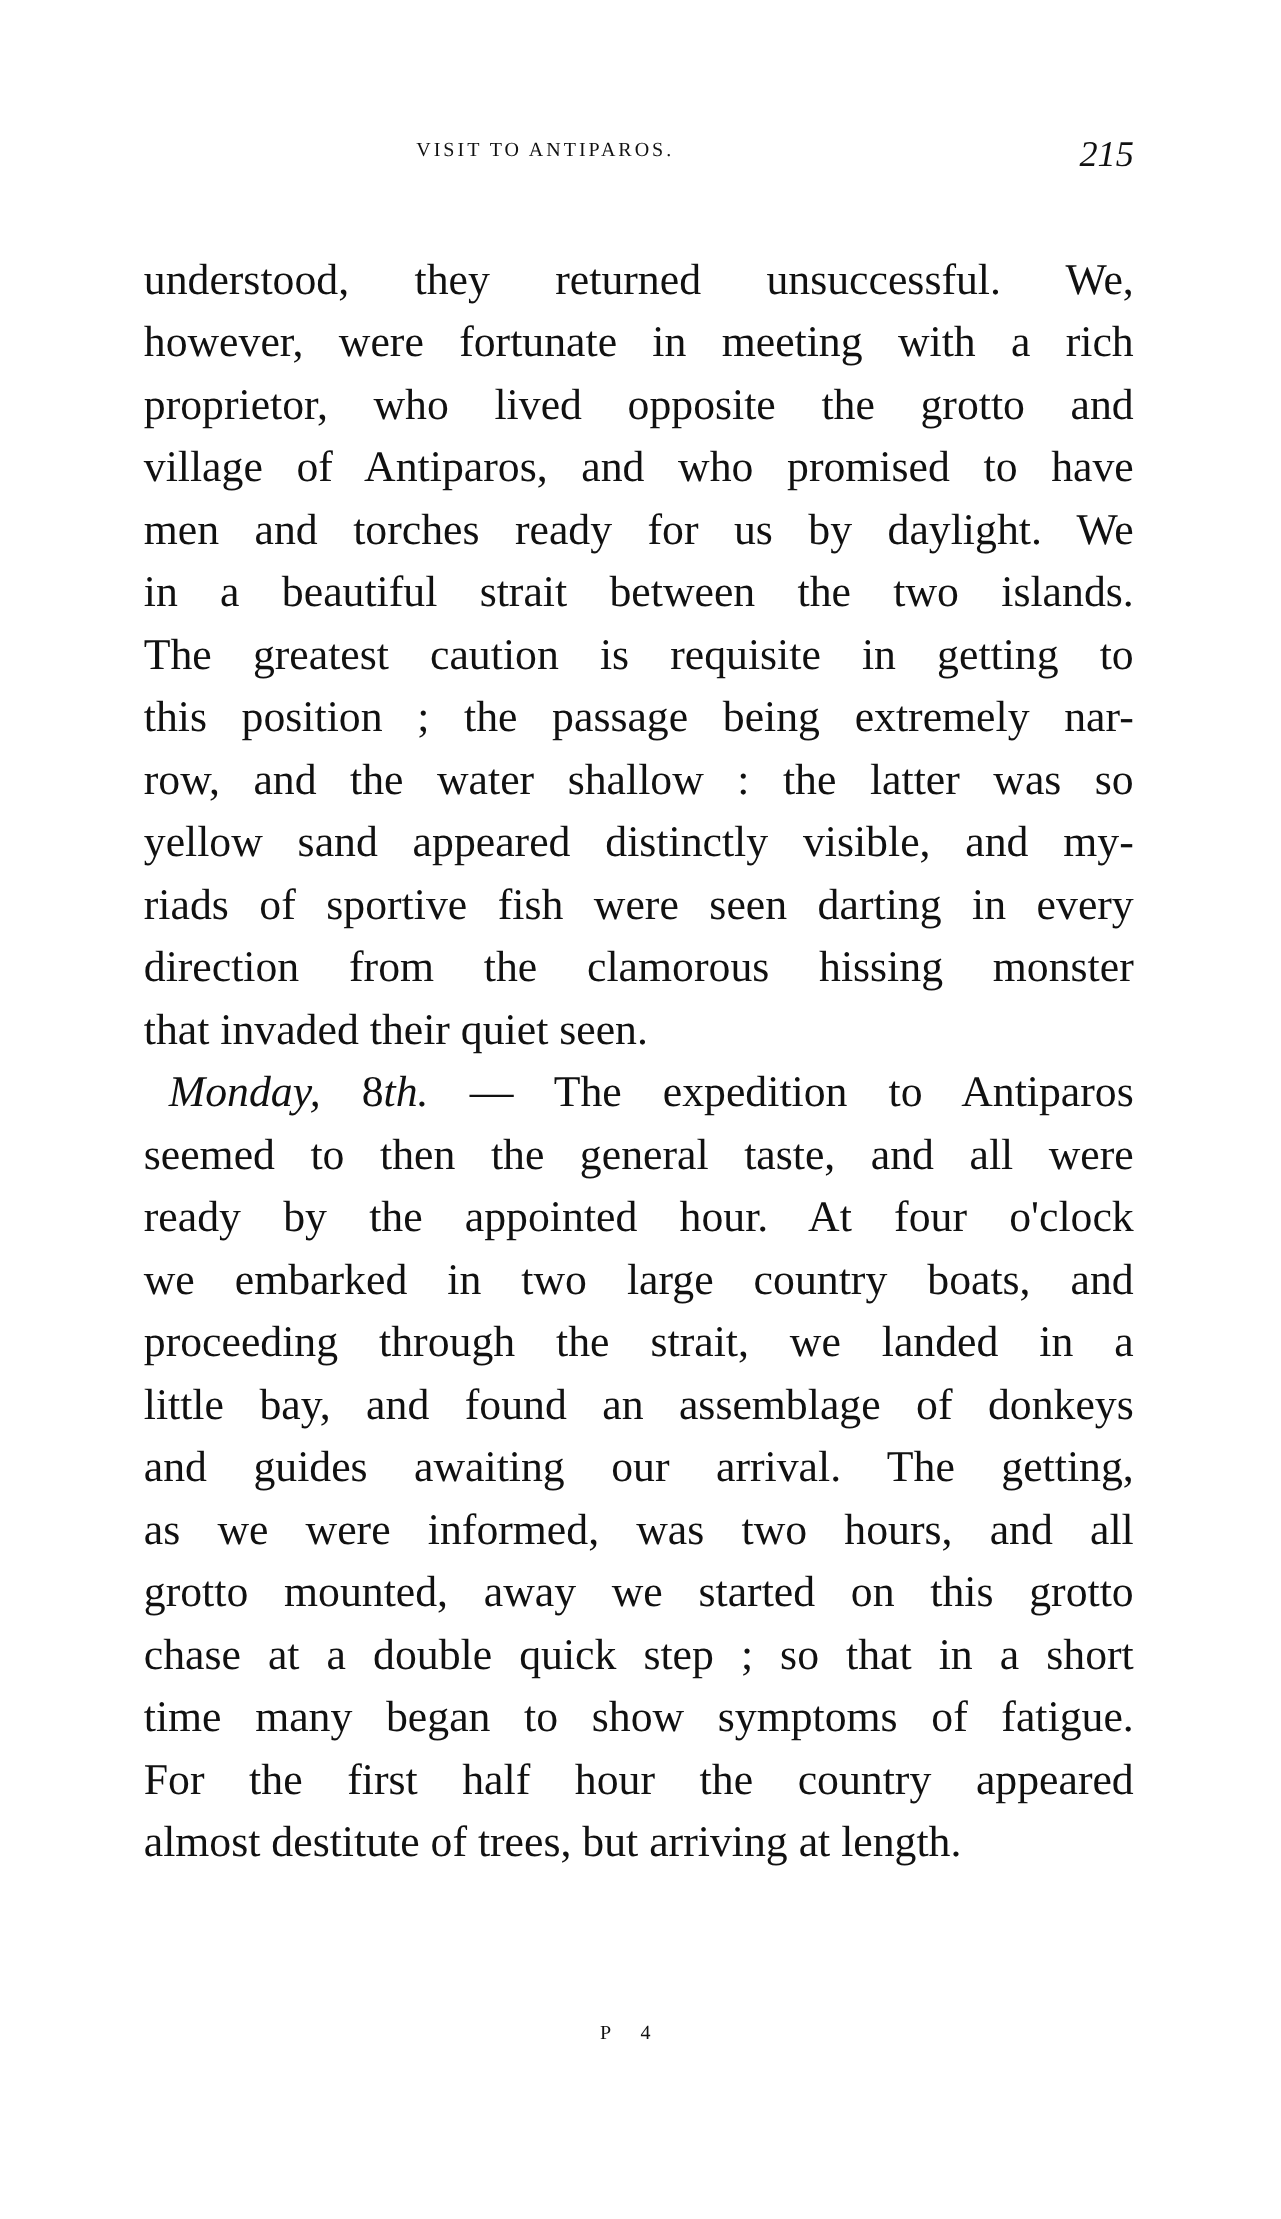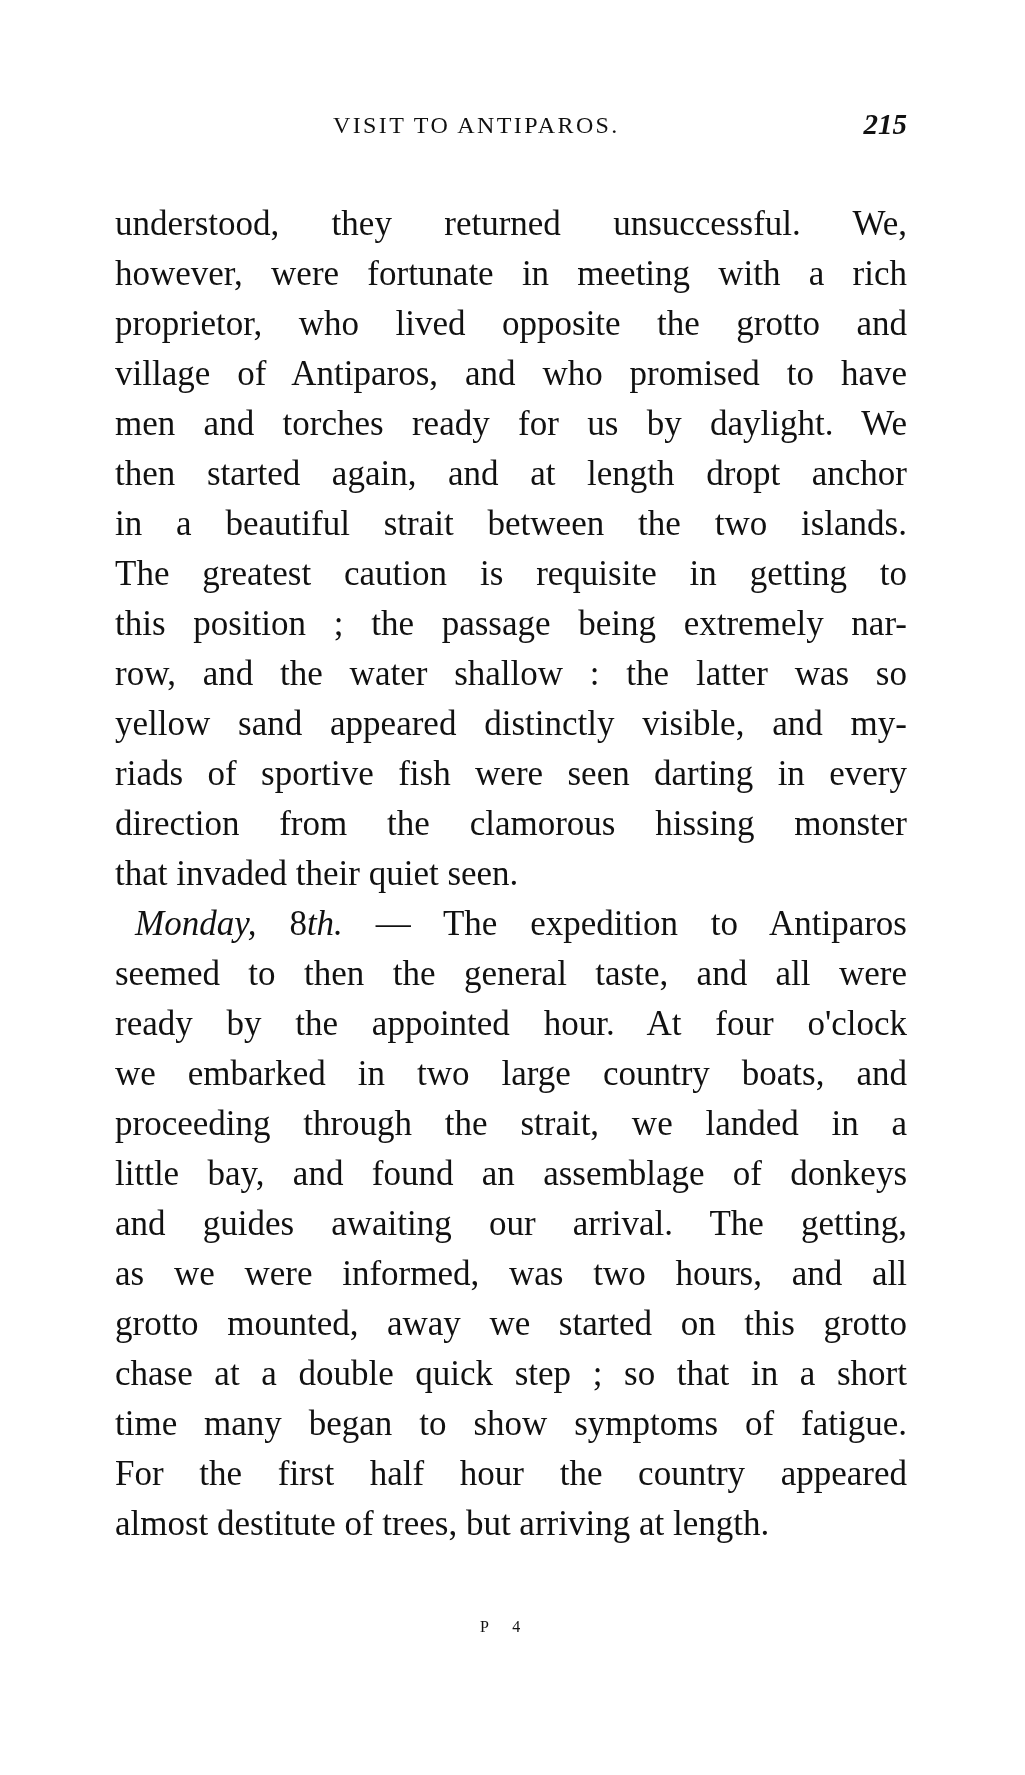--- a/index.html
+++ b/index.html
@@ -1,21 +1,21 @@
 <!DOCTYPE html>
 <html><head>
 <meta charset="utf-8">
 <style>
   html, body { margin: 0; padding: 0; background: #ffffff; }
   body { width: 1025px; height: 1775px; position: relative; overflow: hidden;
          font-family: "Liberation Serif", "DejaVu Serif", serif; color: #111111; }
   .running-head { position: absolute; top: 108px; left: 115px; width: 792px; height: 40px; }
-  .head-title { position: absolute; left: 218px; top: 4px; font-size: 24px; letter-spacing: 2.4px;
+  .head-title { position: absolute; left: 218px; top: 4px; font-size: 16px; letter-spacing: 2.4px;
                 font-variant: small-caps; text-transform: uppercase; }
-  .head-page { position: absolute; right: 0; top: 0; font-size: 29px; font-style: italic; font-weight: bold; }
+  .head-page { position: absolute; right: 0; top: 0; font-size: 29px; font-style: italic; }
   .body-text { position: absolute; top: 199px; left: 115px; width: 792px; }
   .line { display: block; height: 50px; line-height: 50px; font-size: 35px;
           text-align: justify; text-align-last: justify; white-space: nowrap; }
   .line.last { text-align-last: left; }
   .line.indent { padding-left: 20px; }
   .it { font-style: italic; }
   .signature { position: absolute; top: 1618px; left: 480px; font-size: 16px; letter-spacing: 10px; }
 </style>
 </head>
 <body>
@@ -25,21 +25,20 @@
   <span class="head-page">215</span>
 </div>
 
 <div class="body-text">
   <div>
     <span class="line">understood, they returned unsuccessful.  We,</span>
     <span class="line">however, were fortunate in meeting with a rich</span>
     <span class="line">proprietor, who lived opposite the grotto and</span>
     <span class="line">village of Antiparos, and who promised to have</span>
     <span class="line">men and torches ready for us by daylight.  We</span>
-    <span class="line">then started again, and at length dropt anchor</span>
     <span class="line">in a beautiful strait between the two islands.</span>
     <span class="line">The greatest caution is requisite in getting to</span>
     <span class="line">this position ; the passage being extremely nar-</span>
     <span class="line">row, and the water shallow : the latter was so</span>
     <span class="line">yellow sand appeared distinctly visible, and my-</span>
     <span class="line">riads of sportive fish were seen darting in every</span>
     <span class="line">direction from the clamorous hissing monster</span>
     <span class="line last">that invaded their quiet seen.</span>
   </div>
   <div>

